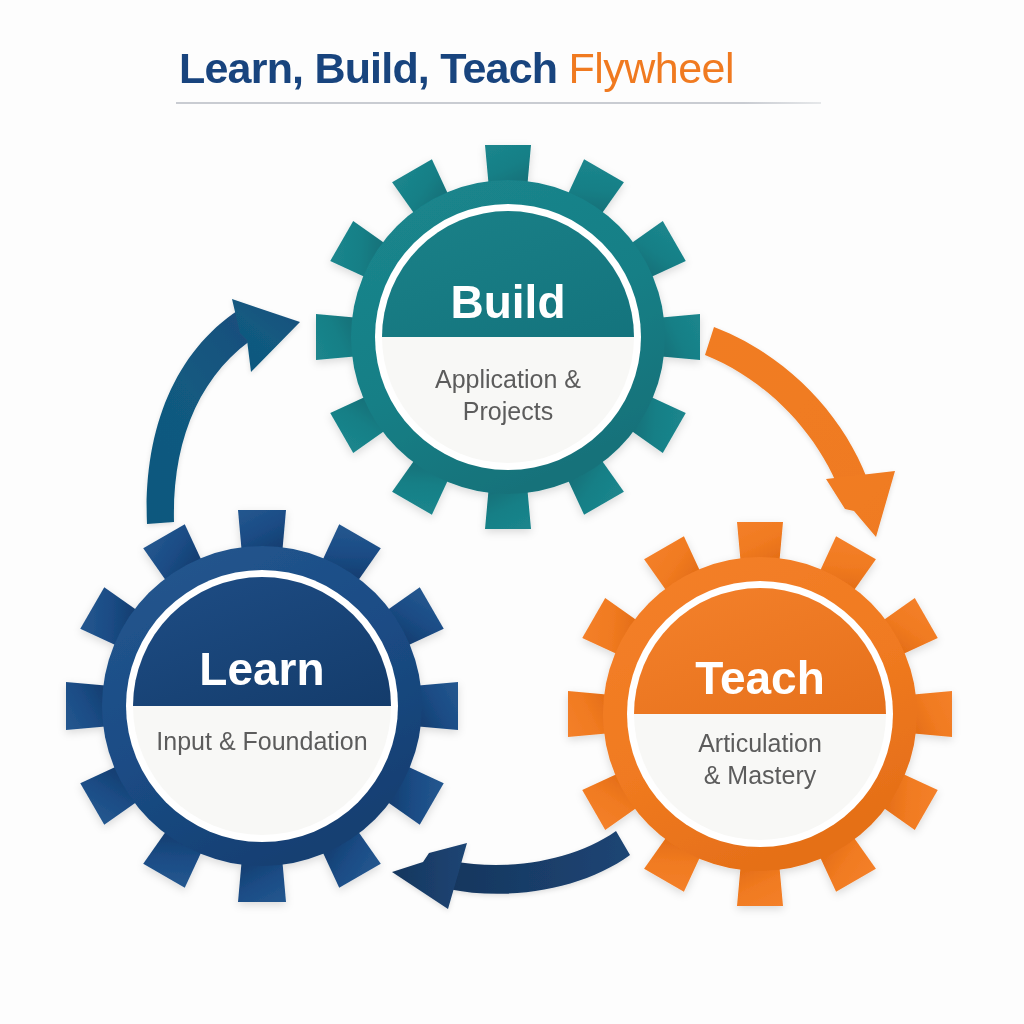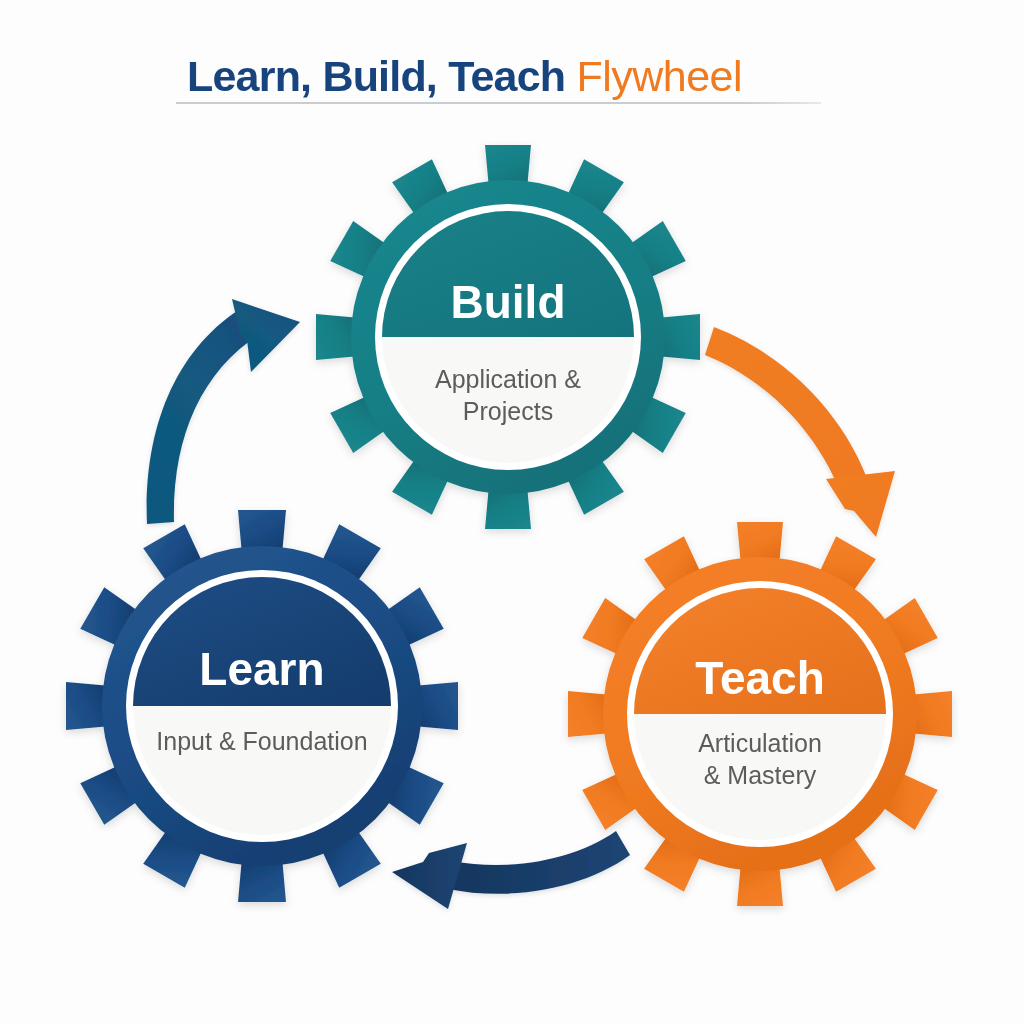--- a/index.html
+++ b/index.html
@@ -27,21 +27,21 @@
     top: 38px;
     width: 700px;
     height: 70px;
   }
   #page-title {
     font-size: 43px;
     font-weight: bold;
     letter-spacing: -0.8px;
     line-height: 54px;
     white-space: nowrap;
-    margin: 11px;
+    margin: 3px;
   }
   #page-title .t-main { color: #18447e; }
   #page-title .t-accent {
     color: #f07a20;
     font-weight: normal;
     letter-spacing: -0.5px;
   }
   #title-rule {
     position: absolute;
     left: 0px;

